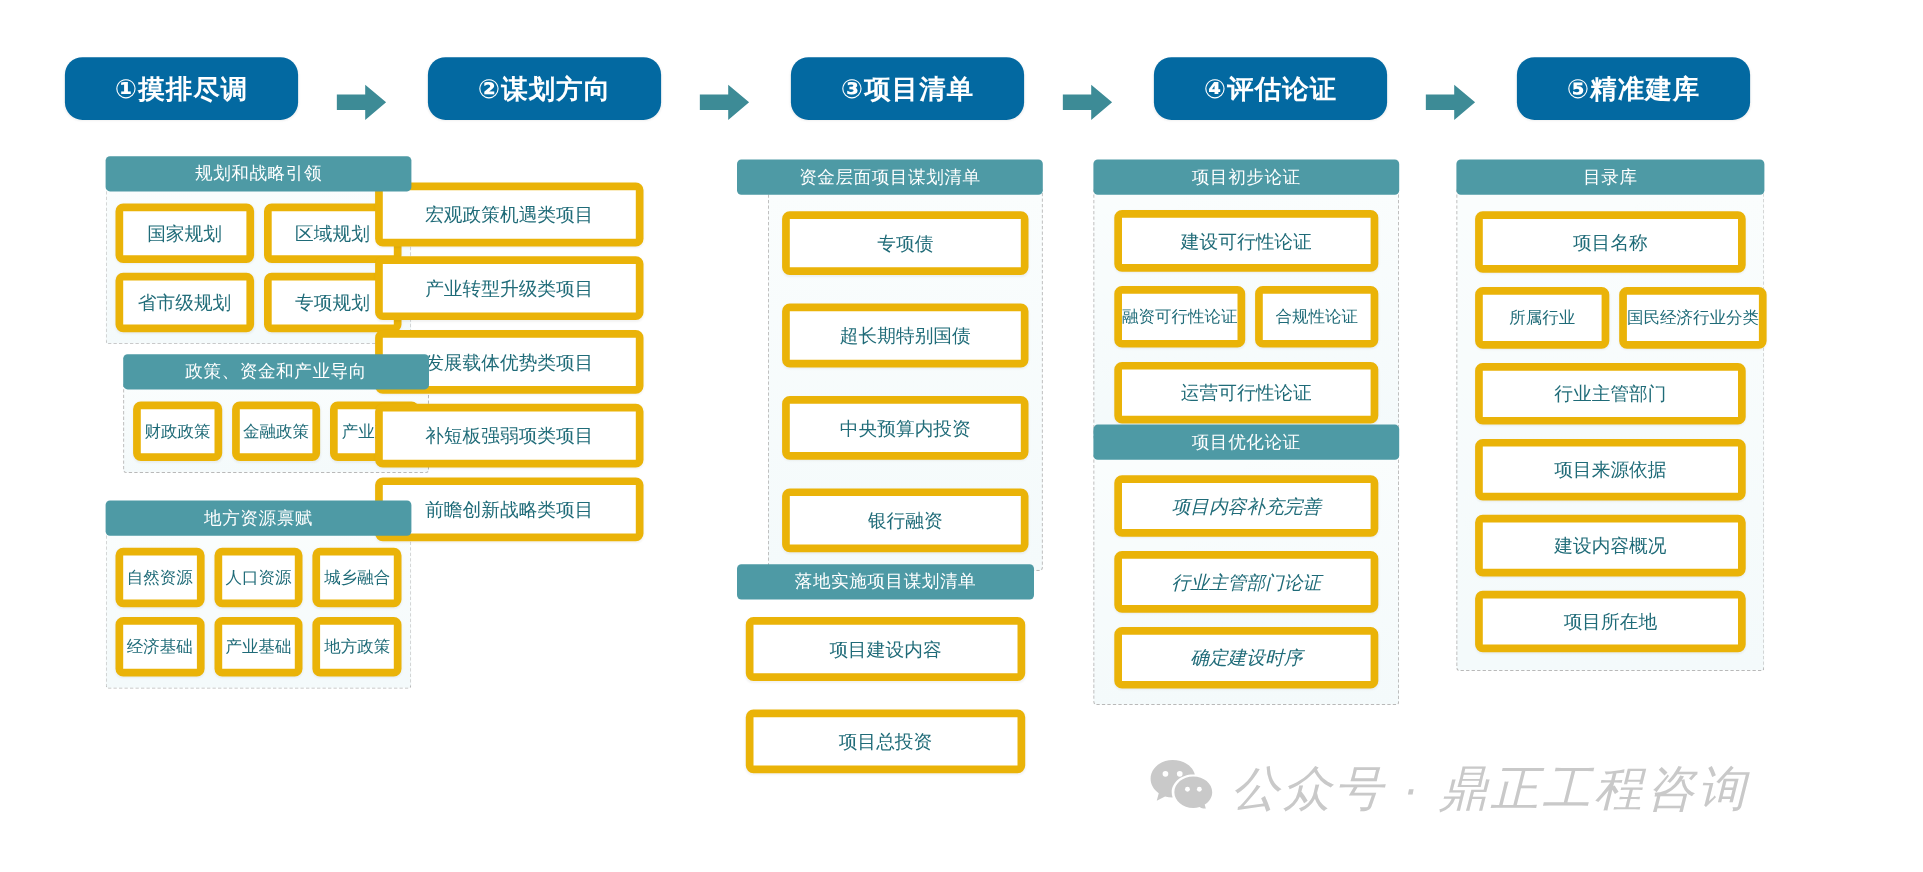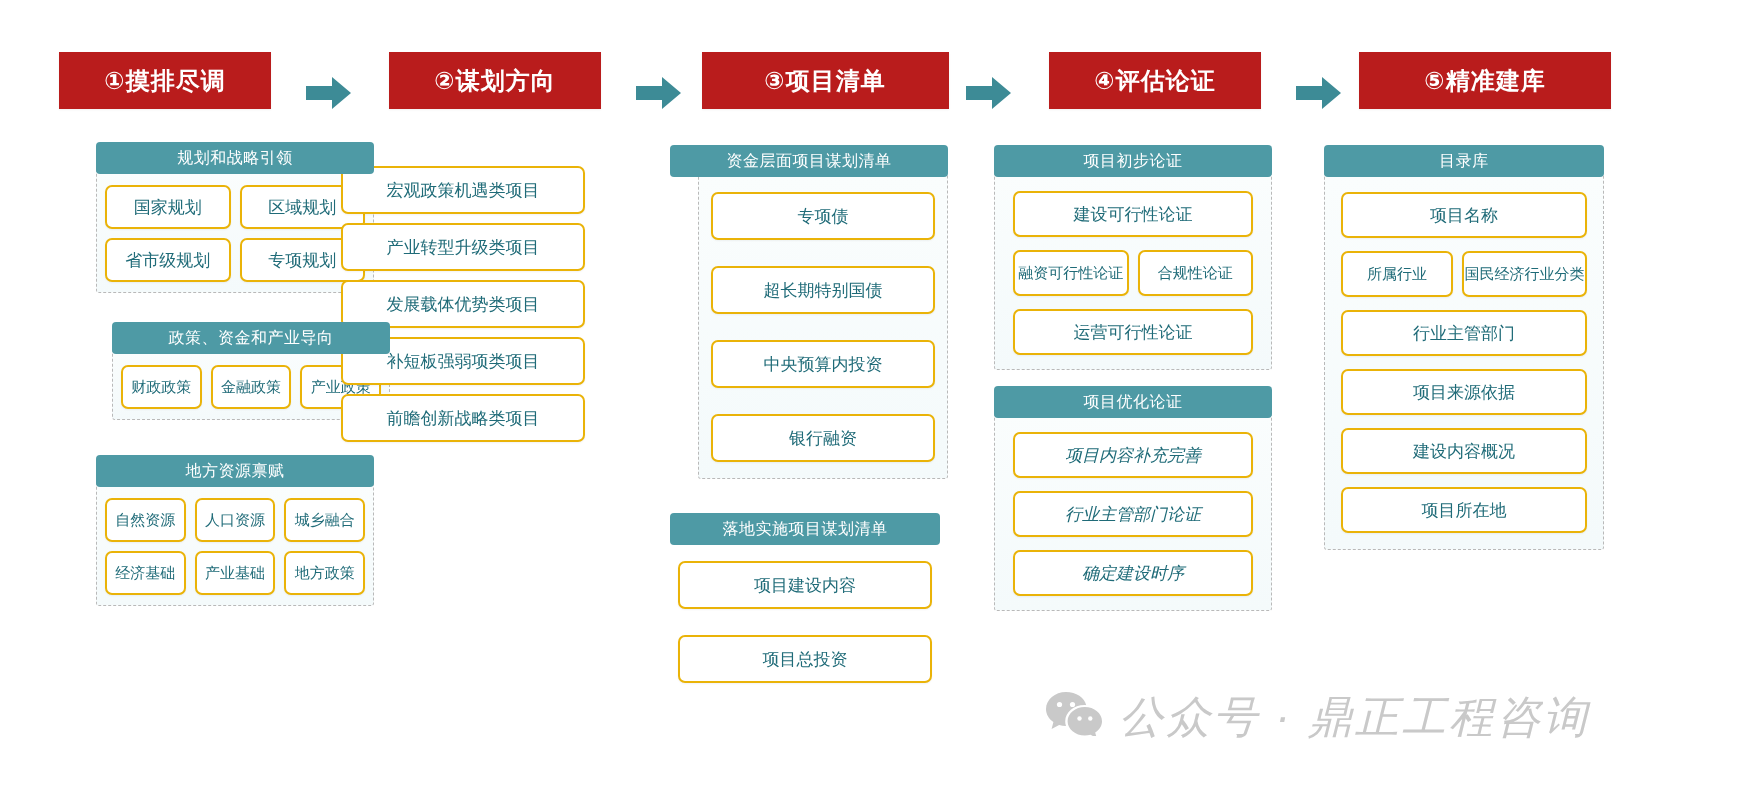--- a/index.html
+++ b/index.html
@@ -62,22 +62,22 @@
     top: 76px;
     width: 46px;
     height: 34px;
     z-index: 3;
   }
 
   
   .stage-header {
     margin: 52px auto 0 auto;
     height: 57px;
-    border-radius: 0;
-    background: #b91c1c;
+    border-radius: 16px;
+    background: #0369a1;
     color: #ffffff;
     font-size: 24px;
     font-weight: bold;
     display: flex;
     align-items: center;
     justify-content: center;
     letter-spacing: 1px;
     box-shadow: 0 1px 2px rgba(0,0,0,0.06);
   }
 
@@ -115,21 +115,21 @@
   }
 
   .row {
     display: flex;
     gap: 9px;
   }
   .row > .cell { flex: 1 1 0; }
 
   .cell {
     background: #ffffff;
-    border: 2px solid #eab308;
+    border: 7px solid #eab308;
     border-radius: 7px;
     color: #1f6b78;
     font-size: 17px;
     height: 40px;
     display: flex;
     align-items: center;
     justify-content: center;
     text-align: center;
     box-shadow: 0 1px 2px rgba(0,0,0,0.05);
     white-space: nowrap;
@@ -148,35 +148,35 @@
     position: absolute;
     top: 166px;
     left: 11px;
     width: 244px;
     display: flex;
     flex-direction: column;
     gap: 9px;
   }
   .c2 .list .cell { height: 44px; }
 
-  .c3 .stage-header { width: 247px; }
+  .c3 .stage-header { width: 212px; }
   .c3 .g1 { position: absolute; top: 145px; left: 10px; width: 278px; }
   .c3 .g2 { position: absolute; top: 513px; left: 10px; width: 270px; }
   .c3 .g1 .cell, .c3 .g2 .cell { height: 44px; }
   .c3 .g1 .group-body { padding: 20px 12px 16px 12px; gap: 26px; margin-left: 28px; }
   .c3 .g2 .group-body { padding-top: 22px; gap: 26px; }
 
   .c4 .stage-header { width: 212px; }
   .c4 .g1 { position: absolute; top: 145px; left: 4px; width: 278px; }
   .c4 .g2 { position: absolute; top: 386px; left: 4px; width: 278px; }
   .c4 .g1 .cell, .c4 .g2 .cell { height: 42px; }
   .c4 .g1 .group-body { padding: 19px 18px 14px 18px; gap: 13px; }
   .c4 .g2 .group-body { padding: 19px 18px 14px 18px; gap: 13px; font-style: italic; }
 
-  .c5 .stage-header { width: 252px; }
+  .c5 .stage-header { width: 212px; }
   .c5 .g1 { position: absolute; top: 145px; left: 4px; width: 280px; }
   .c5 .g1 .group-body { padding: 20px 16px 16px 16px; gap: 13px; }
   .c5 .g1 .cell { height: 42px; }
 </style>
 </head>
 <body>
 
 <div class="canvas">
 
   <div class="watermark">

